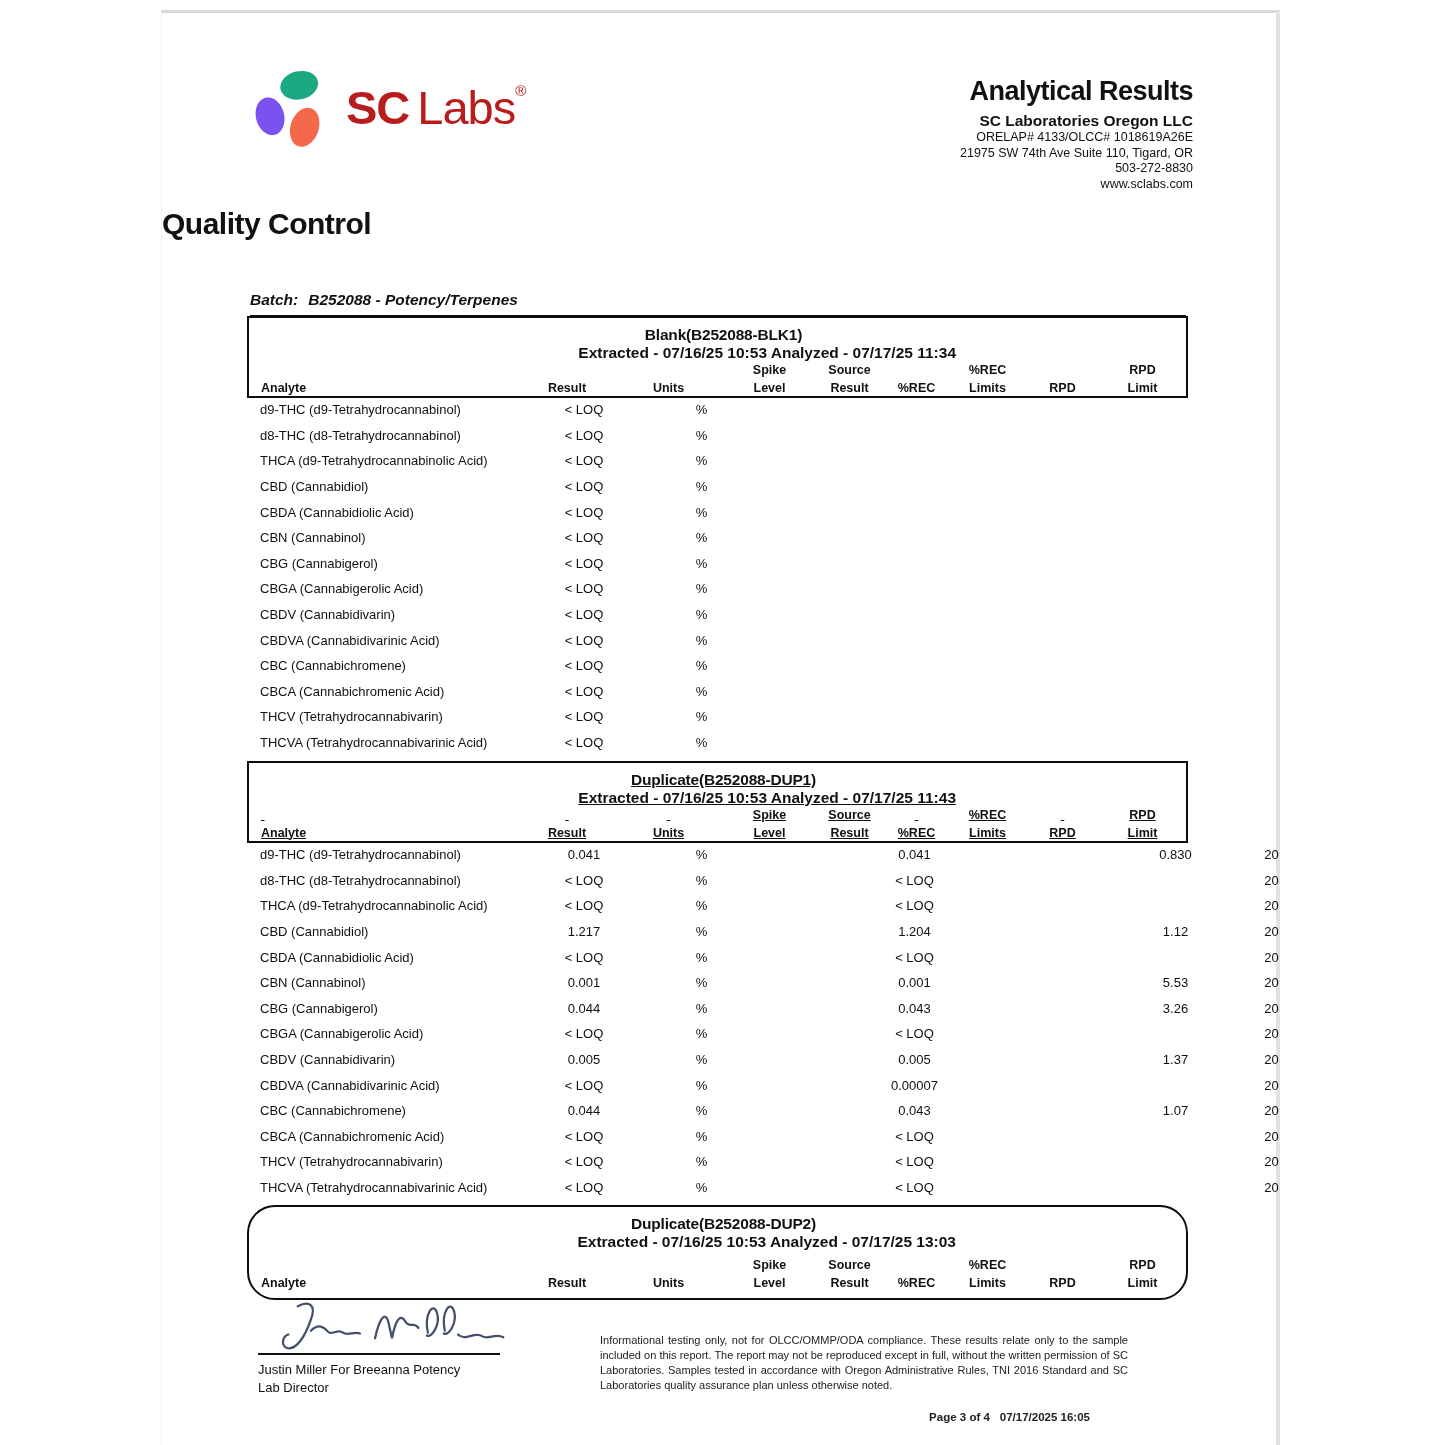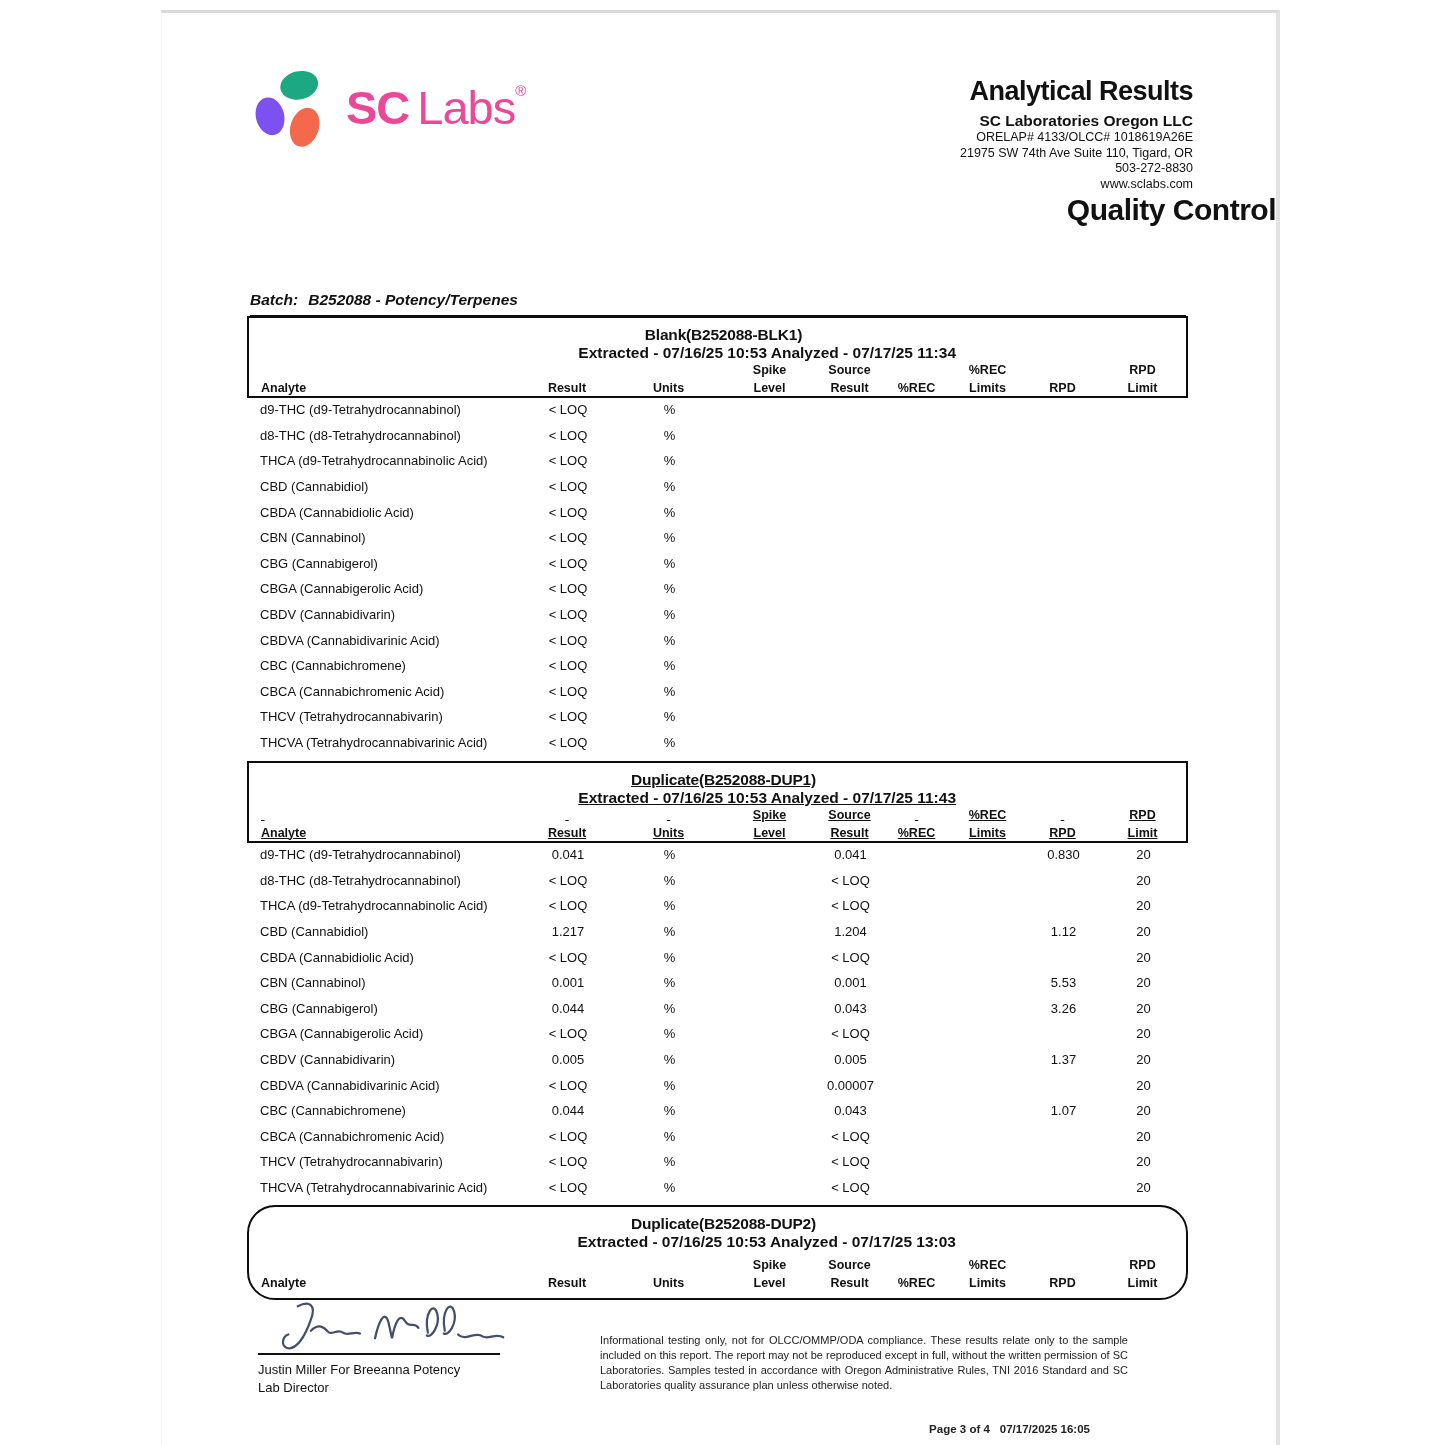--- a/index.html
+++ b/index.html
@@ -12,32 +12,32 @@
     position:absolute; left:161px; top:10px; width:1119px; height:1435px;
     background:#fff;
     border-top:3px solid #d9d9d9;
     border-right:4px solid #e2e2e2;
     border-left:1px solid #f2f2f2;
   }
 
   
   .logo { position:absolute; left:88px; top:52px; display:flex; align-items:center; }
   .logo svg.blobs { width:82px; height:88px; }
-  .brand-text { font-size:47px; color:#ec4899; letter-spacing:-1px; margin-left:14px; position:relative; top:-2px;}
+  .brand-text { font-size:47px; color:#b91c1c; letter-spacing:-1px; margin-left:14px; position:relative; top:-2px;}
   .brand-sc { font-weight:800; }
   .brand-labs { font-weight:400; margin-left:8px; }
   .brand-reg { font-size:15px; vertical-align:28px; font-weight:400; }
 
   .lab-block { position:absolute; right:83px; top:62px; text-align:right; line-height:1.25; }
   .lab-title { font-size:27px; font-weight:800; letter-spacing:-0.5px; margin-bottom:2px; }
   .lab-company { font-size:15.5px; font-weight:700; }
   .lab-line { font-size:12.5px; font-weight:400; }
 
   
-  .doc-title { position:absolute; left:0; top:180px; width:100%; text-align:right;
+  .doc-title { position:absolute; left:0; top:194px; width:100%; text-align:left;
     font-size:30px; font-weight:800; letter-spacing:-0.5px; }
   .doc-subtitle { position:absolute; left:0; top:233px; width:100%; text-align:center;
     font-size:23px; font-weight:800; }
 
   .batch-line { position:absolute; left:88px; top:278px; width:936px;
     border-bottom:1.5px solid #111; padding-bottom:6px;
     font-size:15.5px; font-weight:700; font-style:italic; }
   .batch-line .batch-value { margin-left:10px; }
 
   
@@ -49,36 +49,36 @@
   .col-headers { margin-top:auto; padding-bottom:6px; }
 
   .grid-cols { display:grid;
     grid-template-columns:270px 96px 107px 95px 65px 69px 73px 77px 83px;
     width:935px; }
   .col-cell { text-align:center; font-size:12.5px; font-weight:700; line-height:1.4; }
   .col-cell.left { text-align:left; padding-left:12px; }
   .col-top { min-height:17px; }
 
   .rows-body { position:absolute; left:88px; width:935px; }
-  .data-row { height:25.6px; align-items:center; }
+  .data-row { height:25.6px; align-items:center;gap:16px; }
   .data-cell { font-size:13px; text-align:center; white-space:nowrap; overflow:visible; }
   .data-cell.left { text-align:left; padding-left:10px; }
 
   
   .sig-area { position:absolute; left:96px; top:1280px; width:340px; }
   .sig-svg { width:260px; height:66px; display:block; margin-left:4px; }
   .sig-rule { width:242px; border-bottom:2px solid #111; margin-top:-6px; }
   .sig-name { font-size:13px; margin-top:7px; }
   .sig-title { font-size:13px; margin-top:3px; }
 
   .disclaimer { position:absolute; left:438px; top:1320px; width:528px;
     font-size:11px; line-height:1.35; text-align:justify; color:#222; }
 
   .page-footer { position:absolute; right:186px; top:1398px; font-size:11.5px; font-weight:700;
-    white-space:nowrap; color:#222;margin-top:12px; }
+    white-space:nowrap; color:#222; }
   .page-footer .footer-date { margin-left:10px; font-weight:700; }
 </style>
 </head>
 <body>
 
 <div class="page">
 
   <div class="logo">
     <svg class="blobs" viewBox="0 0 90 96">
       <ellipse cx="22" cy="56" rx="15.5" ry="21" fill="#7b52f0" transform="rotate(-14 22 56)"></ellipse>

